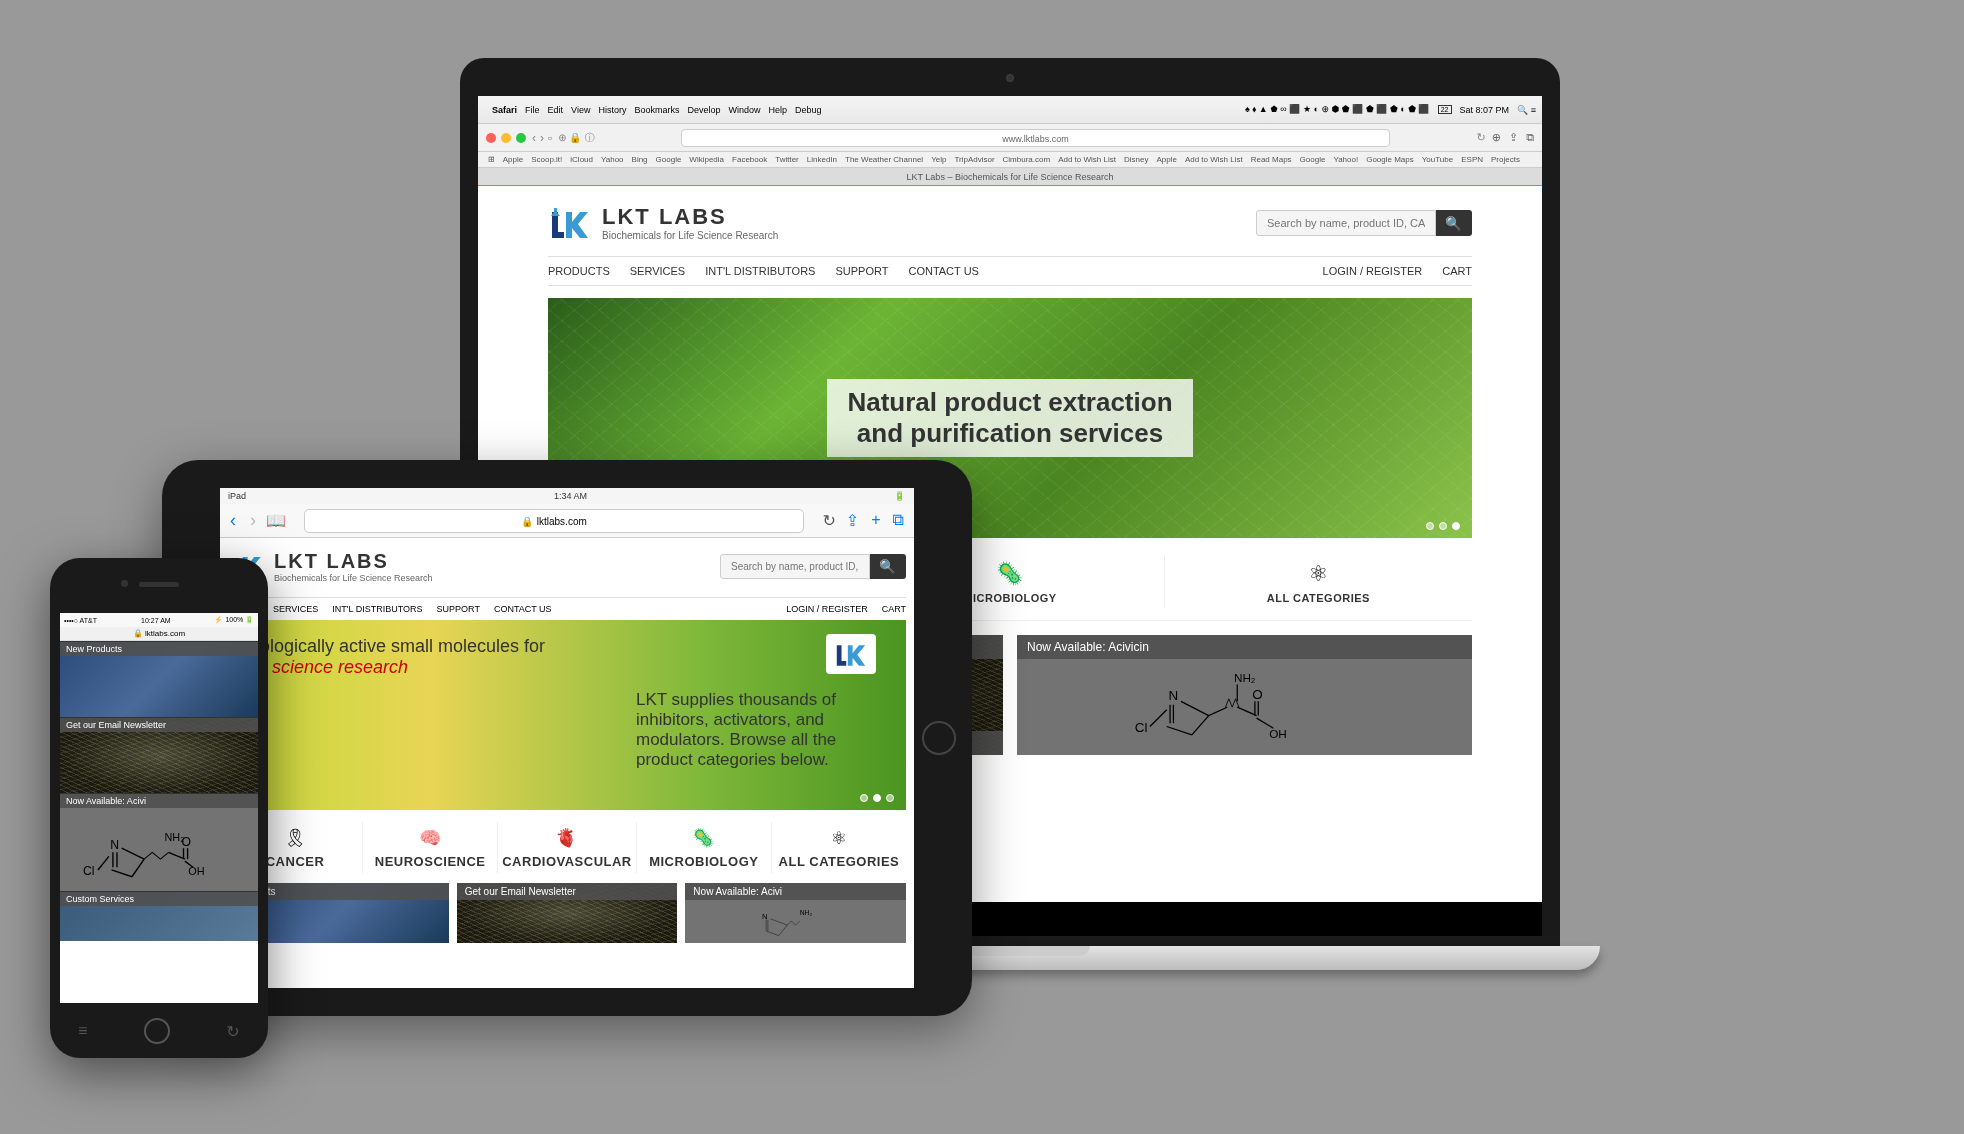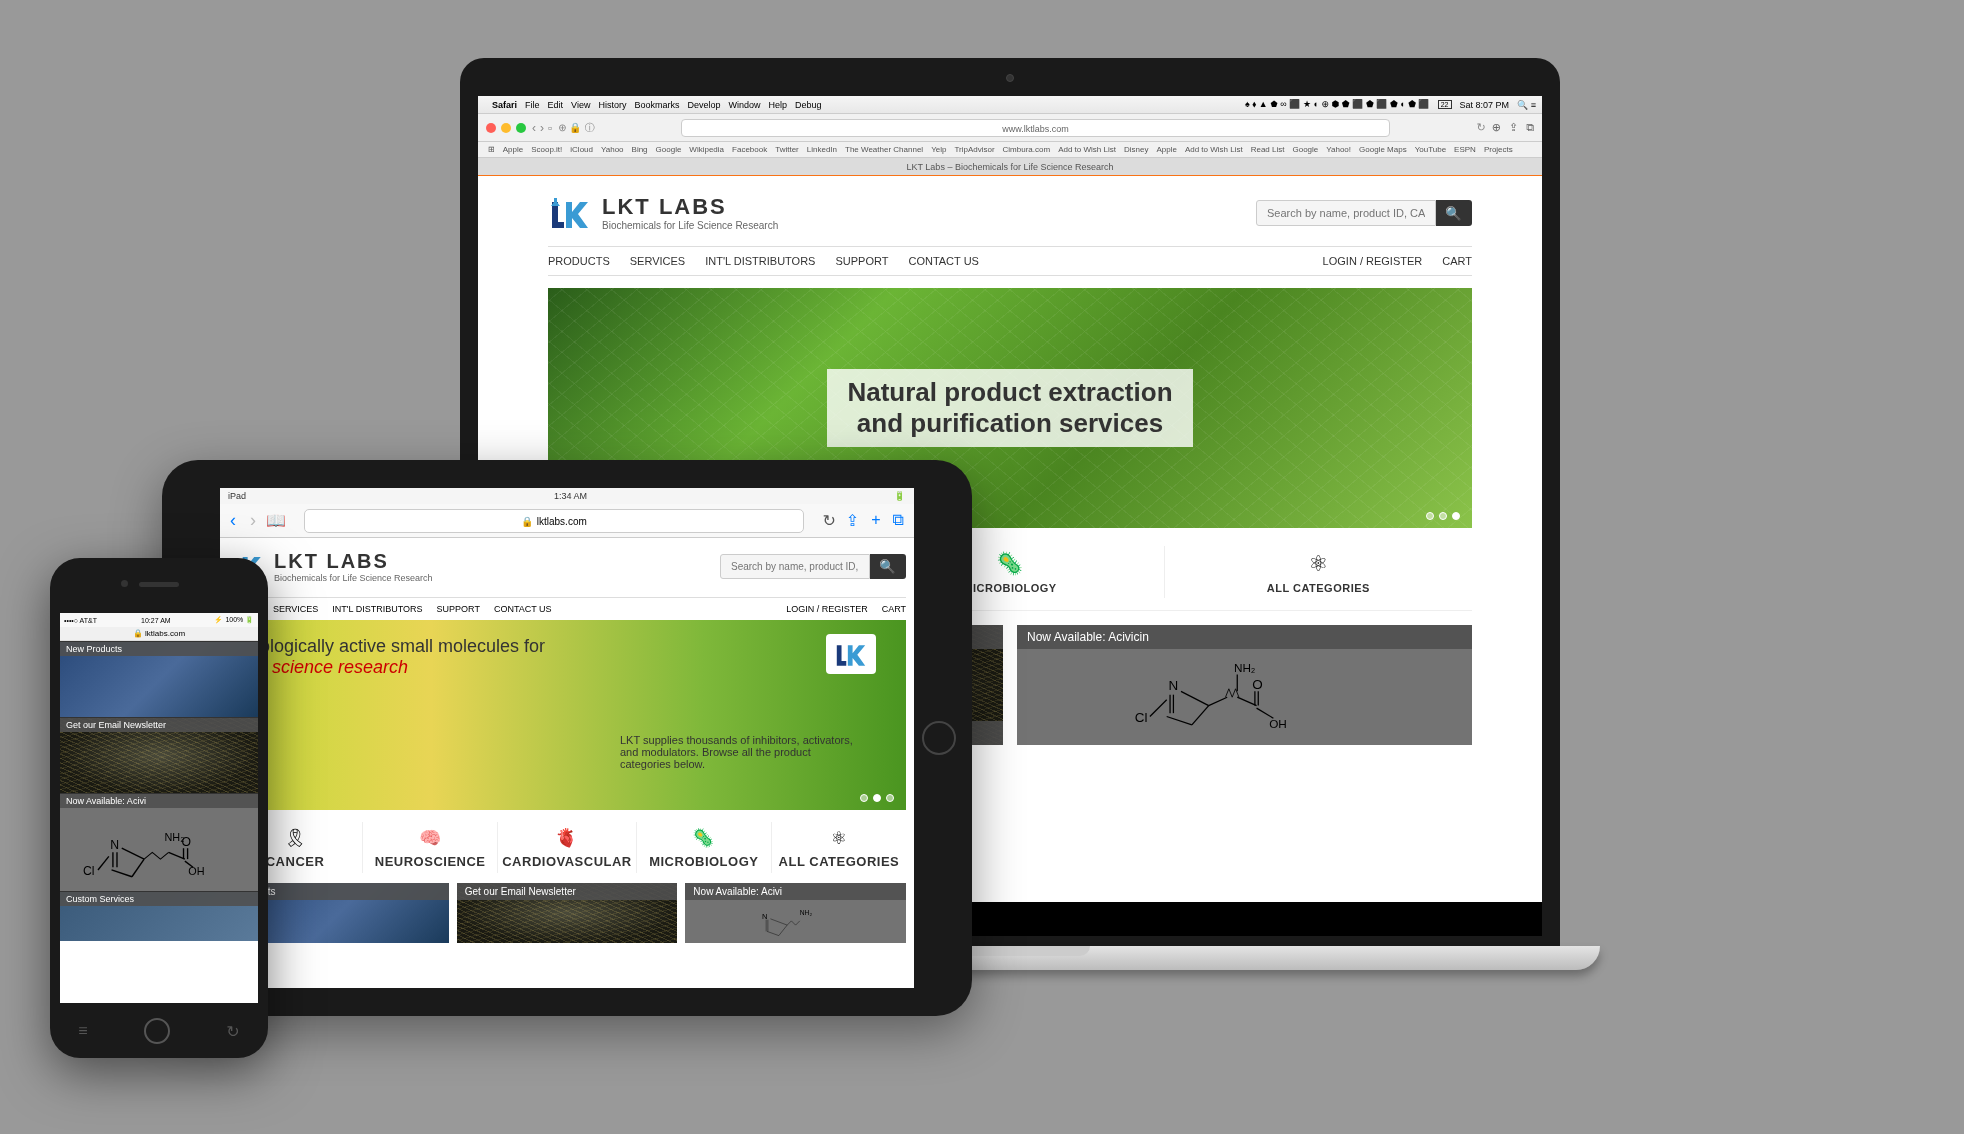--- a/index.html
+++ b/index.html
@@ -7,21 +7,21 @@
 
 
 .laptop { position: absolute; left: 460px; top: 58px; width: 1100px; }
 .laptop-screen-bezel { background: #1a1a1a; border-radius: 24px 24px 0 0; padding: 38px 18px 10px; position: relative; }
 .laptop-camera { position: absolute; top: 16px; left: 50%; transform: translateX(-50%); width: 8px; height: 8px; background: #333; border-radius: 50%; border: 1px solid #444; }
 .laptop-screen { background: #fff; height: 840px; overflow: hidden; position: relative; }
 .laptop-base { background: linear-gradient(#e4e4e4, #bcbcbc); height: 24px; width: 1180px; margin-left: -40px; border-radius: 0 0 60px 60px; box-shadow: 0 6px 10px rgba(0,0,0,0.3); position: relative; }
 .laptop-notch { position: absolute; top: 0; left: 50%; transform: translateX(-50%); width: 160px; height: 10px; background: #ccc; border-radius: 0 0 10px 10px; }
 
 
-.mac-menubar { background: linear-gradient(#f5f5f5,#e8e8e8); height: 18px; display: flex; align-items: center; font-size: 9px; padding: 2px 6px; justify-content: space-between; border-bottom: 1px solid #ccc; }
+.mac-menubar { background: linear-gradient(#f5f5f5,#e8e8e8); height: 28px; display: flex; align-items: center; font-size: 9px; padding: 2px 6px; justify-content: space-between; border-bottom: 1px solid #ccc; }
 .mac-menubar-left, .mac-menubar-right { display: flex; gap: 8px; align-items: center; }
 .mac-menubar-left span:first-child { font-weight: bold; }
 .mac-apple { font-size: 11px; }
 .mac-menubar-right { font-size: 9px; }
 
 
 .safari-toolbar { background: #f1f1f1; height: 28px; display: flex; align-items: center; gap: 6px; padding: 0 8px; border-bottom: 1px solid #ccc; }
 .traffic-lights { display: flex; gap: 5px; }
 .traffic-lights span { width: 10px; height: 10px; border-radius: 50%; display: block; }
 .tl-red { background: #ff5f57; } .tl-yellow { background: #febc2e; } .tl-green { background: #28c840; }
@@ -86,21 +86,21 @@
 .site-tablet { padding: 12px 8px 0; }
 .site-tablet .logo-text h1 { font-size: 20px; }
 .site-tablet .logo-text p { font-size: 9px; }
 .site-tablet .search-block input { width: 150px; font-size: 10px; }
 .tablet-nav { display: flex; justify-content: space-between; border-top: 1px solid #ddd; font-size: 9px; padding: 6px 0; margin-top: 10px; }
 .tablet-nav-left, .tablet-nav-right { display: flex; gap: 14px; }
 
 .hero-tablet { height: 190px; background: linear-gradient(90deg, #c4d83a 0%, #e8d555 30%, #7fb83a 70%, #4a9520 100%); position: relative; padding: 16px; }
 .hero-tablet-text h3 { font-size: 18px; color: #333; font-weight: 400; }
 .hero-tablet-text .red-italic { color: #c00; font-style: italic; font-weight: 500; }
-.hero-tablet-sub { position: absolute; bottom: 40px; right: 46px; font-size: 11px; color: #333; text-align: left; max-width: 240px; }
+.hero-tablet-sub { position: absolute; bottom: 40px; right: 30px; font-size: 17px; color: #333; text-align: left; max-width: 240px; }
 .hero-tablet-logo { position: absolute; top: 14px; right: 30px; width: 50px; height: 40px; background: #fff; border-radius: 4px; display: flex; align-items: center; justify-content: center; }
 .hero-tablet .hero-dots { bottom: 8px; right: 12px; }
 
 .categories-tablet { display: flex; margin-top: 12px; }
 .categories-tablet .cat-item p { font-size: 13px; }
 .categories-tablet .cat-icon { height: 24px; font-size: 18px; }
 
 .tablet-cards { display: flex; gap: 8px; margin-top: 10px; }
 .tablet-cards .card { height: 60px; }
 .tablet-cards .card-title { font-size: 10px; padding: 3px 8px; }
@@ -186,21 +186,21 @@
         <span>Twitter</span>
         <span>LinkedIn</span>
         <span>The Weather Channel</span>
         <span>Yelp</span>
         <span>TripAdvisor</span>
         <span>Cimbura.com</span>
         <span>Add to Wish List</span>
         <span>Disney</span>
         <span>Apple</span>
         <span>Add to Wish List</span>
-        <span>Read List</span>
+        <span>Read Maps</span>
         <span>Google</span>
         <span>Yahoo!</span>
         <span>Google Maps</span>
         <span>YouTube</span>
         <span>ESPN</span>
         <span>Projects</span>
       </div>
 
       <div class="tab-bar">
         <span>LKT Labs – Biochemicals for Life Science Research</span>

